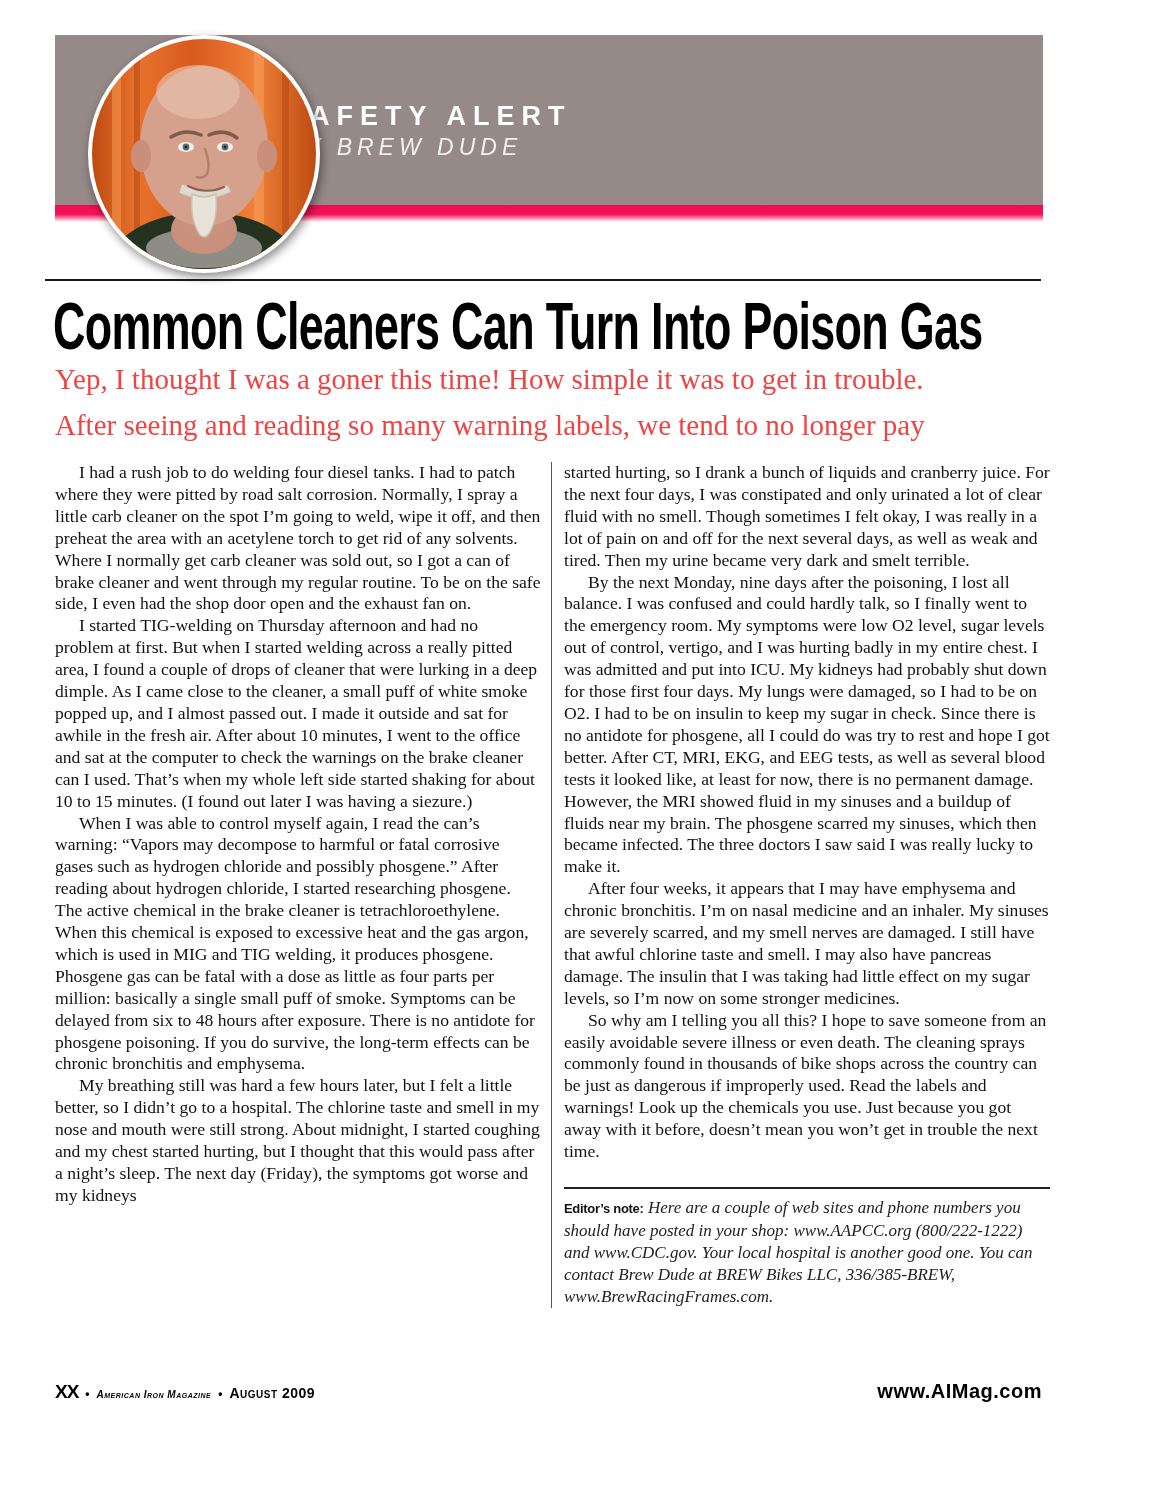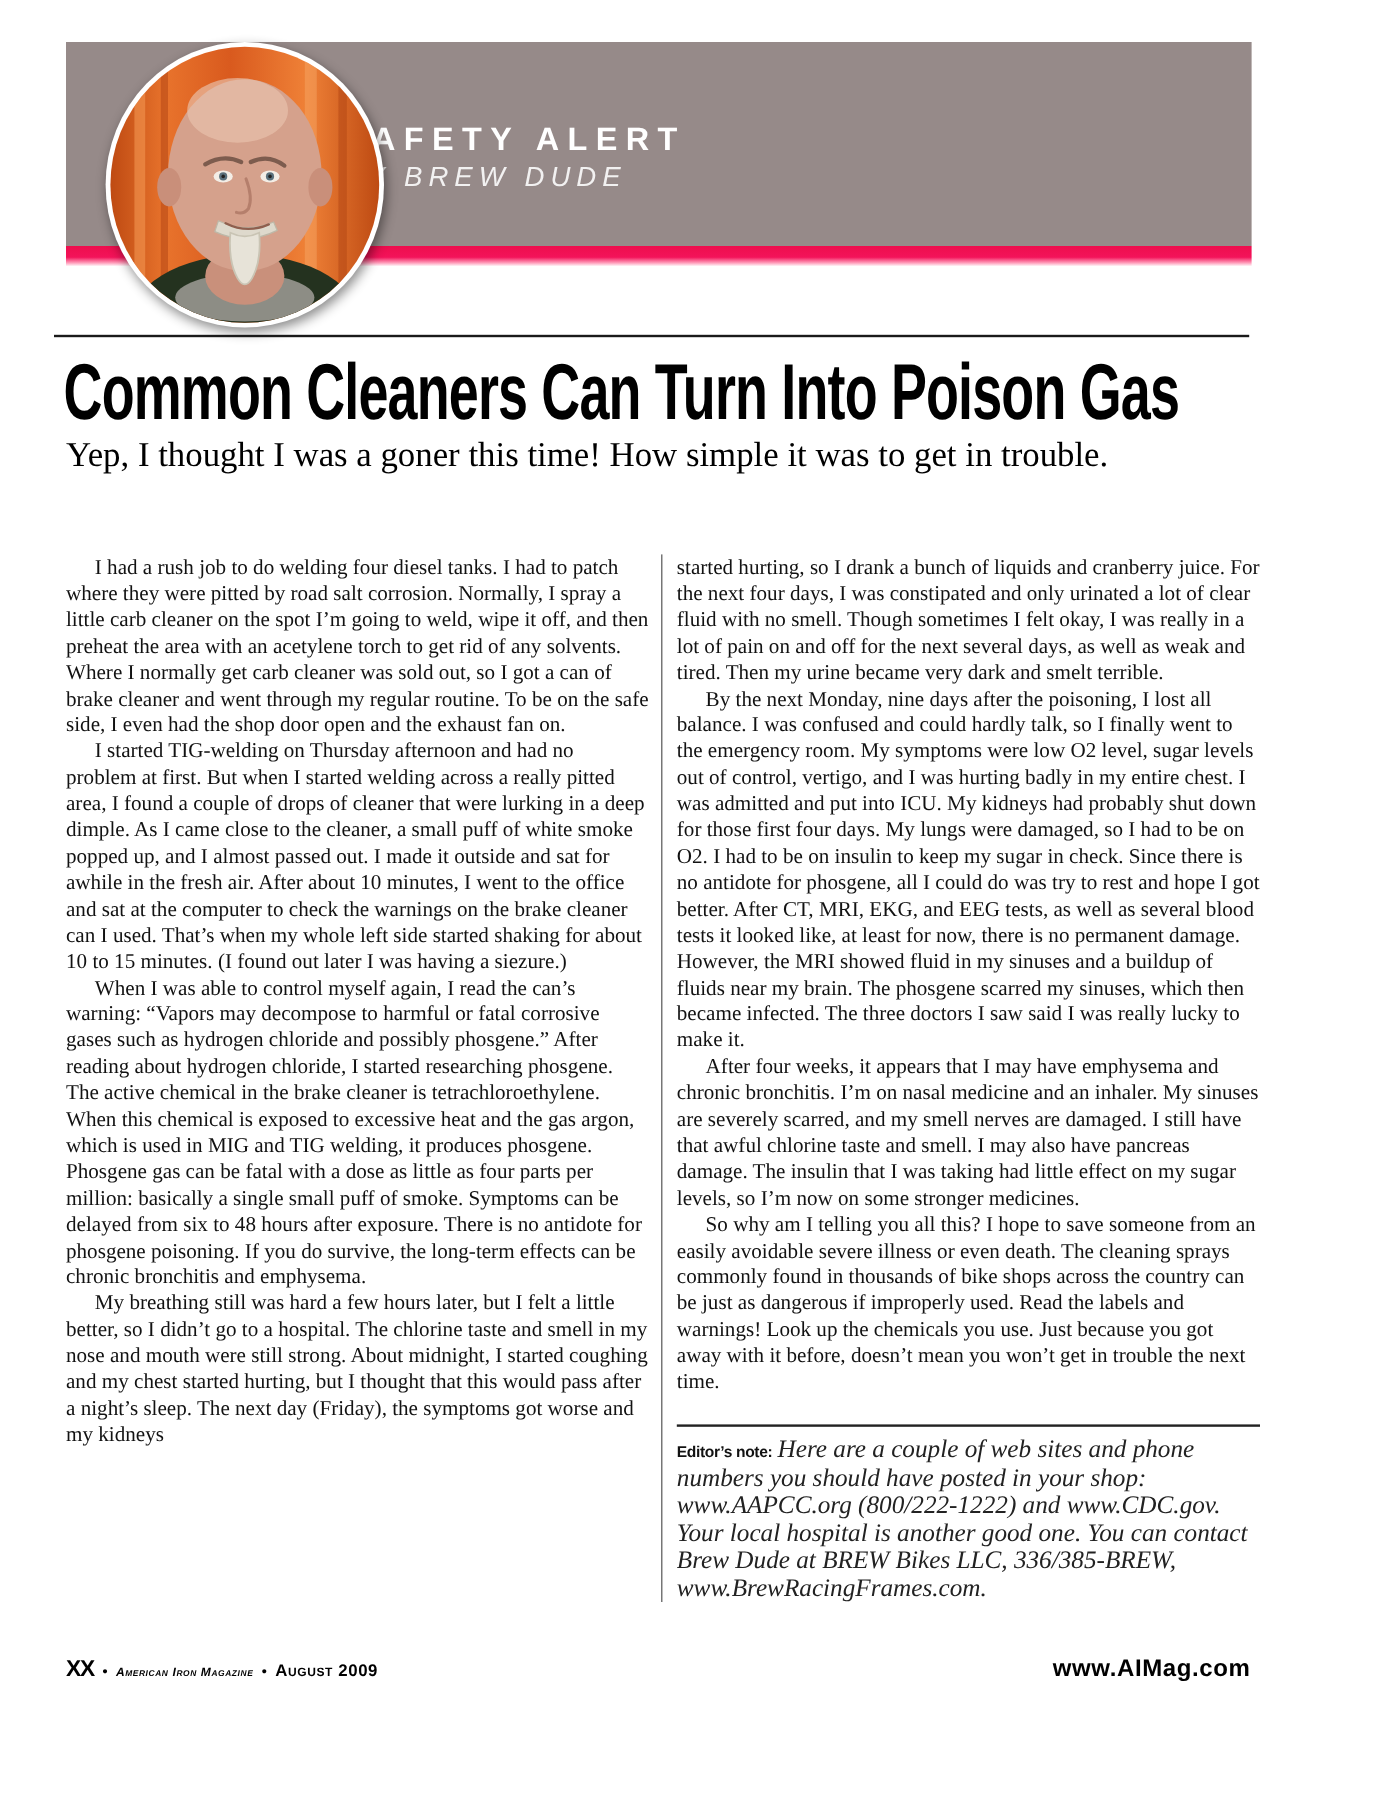--- a/index.html
+++ b/index.html
@@ -18,37 +18,37 @@
   .banner-byline { font-size:23px; font-style:italic; letter-spacing:5px; color:rgba(255,255,255,0.88); margin-top:3px; }
 
   .portrait { position:absolute; left:86px; top:34px; width:236px; height:240px;
     filter:drop-shadow(2px 4px 5px rgba(0,0,0,0.45)); }
 
   
   .headline-rule { position:absolute; left:45px; top:279px; width:996px; height:2px; background:#1a1a1a; }
   .headline { position:absolute; left:53px; top:288px; font-family:"Liberation Sans", sans-serif;
     font-weight:bold; font-size:66px; letter-spacing:-1px; white-space:nowrap;
     transform:scaleX(0.68); transform-origin:left top; color:#000; }
-  .deck { position:absolute; left:55px; top:356px; width:1005px; color:#000000;
+  .deck { position:absolute; left:55px; top:356px; width:1005px; color:#ef4444;
     font-size:29px; line-height:46px; }
 
   
   .columns { position:absolute; left:55px; top:462px; width:996px; display:flex; }
   .col { font-size:17.6px; line-height:21.9px; color:#121212; }
   .col-left  { width:486px; }
   .col-right { width:486px; }
   .divider { width:1px; background:#555; margin:0 12px 0 10px; align-self:stretch; }
   .col p { margin:0; text-indent:24px; }
   .col p.flush { text-indent:0; }
 
   
   .editors-note { margin-top:24px; border-top:2px solid #222; padding-top:8px; }
   .editors-note p { margin:0; text-indent:0; }
   .note-label { font-family:"Liberation Sans", sans-serif; font-weight:bold; font-size:13px; letter-spacing:-0.3px; font-style:normal; }
-  .note-text { font-style:italic; font-size:21px; line-height:21.6px; color:#222; }
+  .note-text { font-style:italic; font-size:17px; line-height:21.6px; color:#222; }
 
   
   .footer { position:absolute; left:55px; top:1380px; width:987px;
     display:flex; justify-content:space-between; align-items:flex-end;
     font-family:"Liberation Sans", sans-serif; color:#000; }
   .footer-left { display:flex; align-items:baseline; gap:7px; }
   .page-number { font-weight:bold; font-size:19px; letter-spacing:-1px; }
   .footer-dot { font-size:12px; font-weight:bold; }
   .footer-mag { font-weight:bold; font-style:italic; font-variant:small-caps; font-size:10px; letter-spacing:0.5px; }
   .footer-issue { font-weight:bold; font-variant:small-caps; font-size:14px; letter-spacing:0.5px; }
@@ -113,20 +113,21 @@
       <path d="M102 152 q18 9 36 1" stroke="#8f5f4e" stroke-width="2" fill="none" stroke-linecap="round"></path>
 
       <path d="M106 160 q-2 24 6 38 q6 10 12 0 q8 -14 6 -38 q-12 6 -24 0 z" fill="#e7e3d8" stroke="#c9c4b4" stroke-width="1.5"></path>
     </g>
   </svg>
 
   <div class="headline-rule"></div>
   <h1 class="headline" style="margin:0;">Common Cleaners Can Turn Into Poison Gas</h1>
   <div class="deck">
     <div>Yep, I thought I was a goner this time! How simple it was to get in trouble.</div>
+    <div>After seeing and reading so many warning labels, we tend to no longer pay</div>
   </div>
 
   <div class="columns">
     <div class="col col-left">
       <p>I had a rush job to do welding four diesel tanks. I had to patch where they were pitted by road salt corrosion. Normally, I spray a little carb cleaner on the spot I’m going to weld, wipe it off, and then preheat the area with an acetylene torch to get rid of any solvents. Where I normally get carb cleaner was sold out, so I got a can of brake cleaner and went through my regular routine. To be on the safe side, I even had the shop door open and the exhaust fan on.</p>
       <p>I started TIG-welding on Thursday afternoon and had no problem at first. But when I started welding across a really pitted area, I found a couple of drops of cleaner that were lurking in a deep dimple. As I came close to the cleaner, a small puff of white smoke popped up, and I almost passed out. I made it outside and sat for awhile in the fresh air. After about 10 minutes, I went to the office and sat at the computer to check the warnings on the brake cleaner can I used. That’s when my whole left side started shaking for about 10 to 15 minutes. (I found out later I was having a siezure.)</p>
       <p>When I was able to control myself again, I read the can’s warning: “Vapors may decompose to harmful or fatal corrosive gases such as hydrogen chloride and possibly phosgene.” After reading about hydrogen chloride, I started researching phosgene. The active chemical in the brake cleaner is tetrachloroethylene. When this chemical is exposed to excessive heat and the gas argon, which is used in MIG and TIG welding, it produces phosgene. Phosgene gas can be fatal with a dose as little as four parts per million: basically a single small puff of smoke. Symptoms can be delayed from six to 48 hours after exposure. There is no antidote for phosgene poisoning. If you do survive, the long-term effects can be chronic bronchitis and emphysema.</p>
       <p>My breathing still was hard a few hours later, but I felt a little better, so I didn’t go to a hospital. The chlorine taste and smell in my nose and mouth were still strong. About midnight, I started coughing and my chest started hurting, but I thought that this would pass after a night’s sleep. The next day (Friday), the symptoms got worse and my kidneys</p>
     </div>
     <div class="divider"></div>

